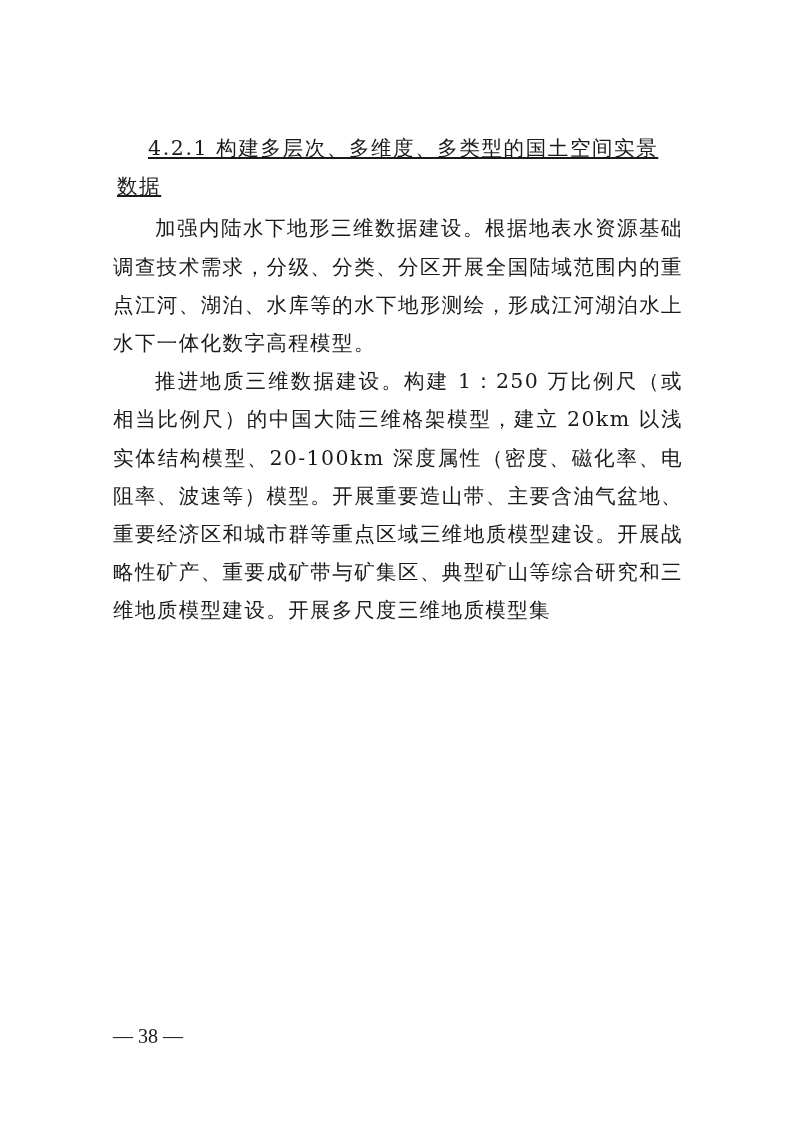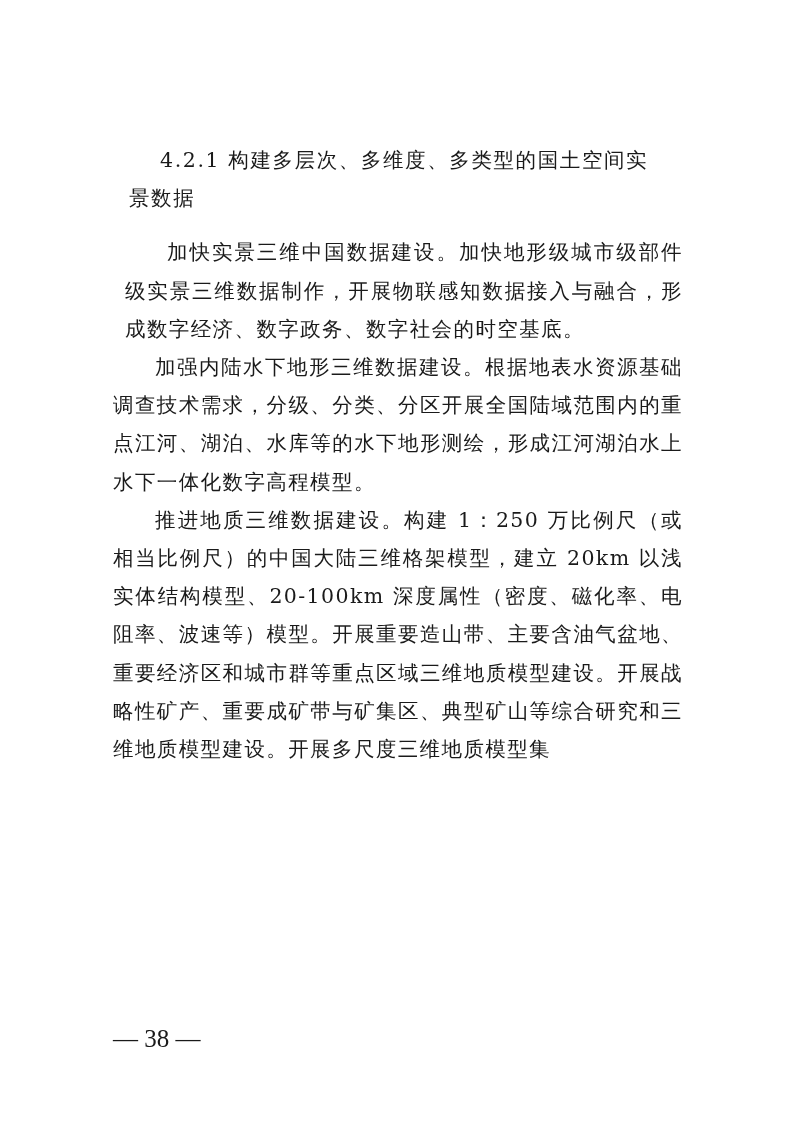--- a/index.html
+++ b/index.html
@@ -4,33 +4,32 @@
   <style>
     html, body { margin: 0; padding: 0; background: #ffffff; }
     body { width: 793px; height: 1122px; position: relative; overflow: hidden; }
     .page { position: absolute; left: 0; top: 0; width: 793px; height: 1122px; background: #fff; }
     .content {
       position: absolute; left: 113px; top: 125px; width: 570px;
       font-family: "DejaVu Serif", "Liberation Serif", serif;
       font-size: 20.5px; color: #1a1a1a; line-height: 38.2px;
       letter-spacing: 1.4px;
     }
-    .heading { text-indent: 31px; margin: 16px; letter-spacing: 1.6px; }
+    .heading { text-indent: 31px; margin: 4px; letter-spacing: 1.6px; text-decoration: underline; }
     .para { margin: 0; text-indent: 42px; text-align: justify; text-align-last: left; }
     .para.offset { padding-left: 12px; text-indent: 42px; }
     .footer {
       position: absolute; left: 113px; top: 1025px;
       font-family: "Liberation Serif", "DejaVu Serif", serif;
-      font-size: 25px; color: #1a1a1a;
+      font-size: 20px; color: #1a1a1a;
     }
   </style>
 </head>
 <body>
 
 <div class="page">
   <div class="content">
     <p class="heading">4.2.1 构建多层次、多维度、多类型的国土空间实景数据</p>
-    <p class="para offset">加快实景三维中国数据建设。加快地形级城市级部件级实景三维数据制作，开展物联感知数据接入与融合，形成数字经济、数字政务、数字社会的时空基底。</p>
     <p class="para">加强内陆水下地形三维数据建设。根据地表水资源基础调查技术需求，分级、分类、分区开展全国陆域范围内的重点江河、湖泊、水库等的水下地形测绘，形成江河湖泊水上水下一体化数字高程模型。</p>
     <p class="para">推进地质三维数据建设。构建 1：250 万比例尺（或相当比例尺）的中国大陆三维格架模型，建立 20km 以浅实体结构模型、20-100km 深度属性（密度、磁化率、电阻率、波速等）模型。开展重要造山带、主要含油气盆地、重要经济区和城市群等重点区域三维地质模型建设。开展战略性矿产、重要成矿带与矿集区、典型矿山等综合研究和三维地质模型建设。开展多尺度三维地质模型集</p>
   </div>
   <div class="footer">— 38 —</div>
 </div>
 
 </body></html>

